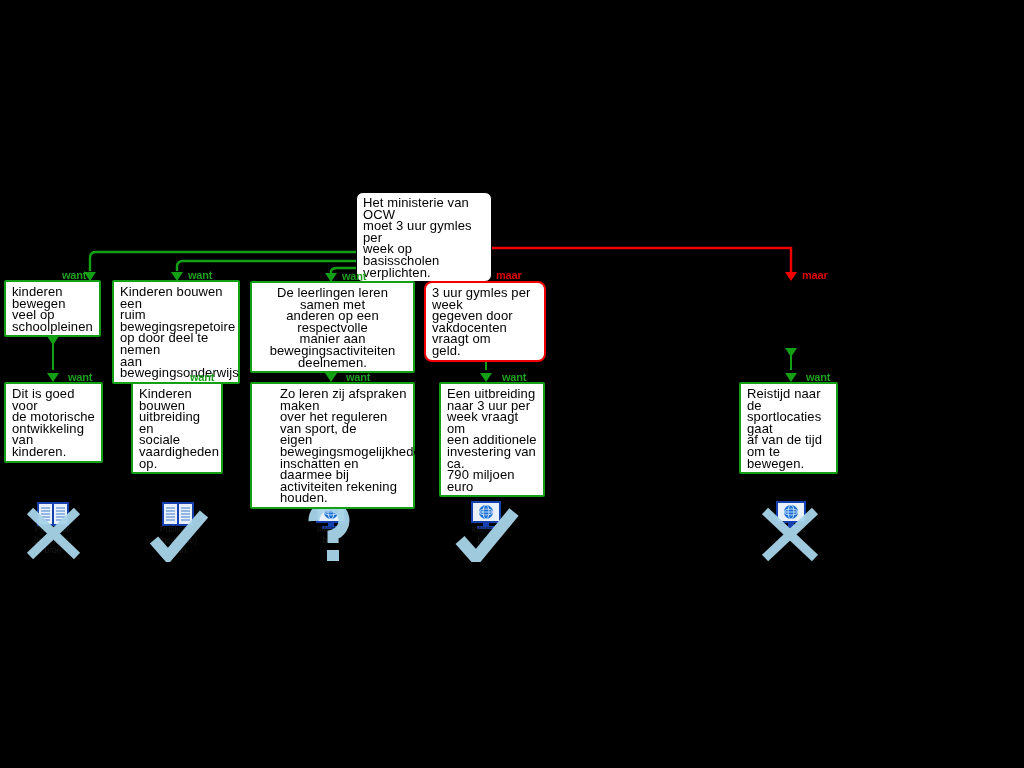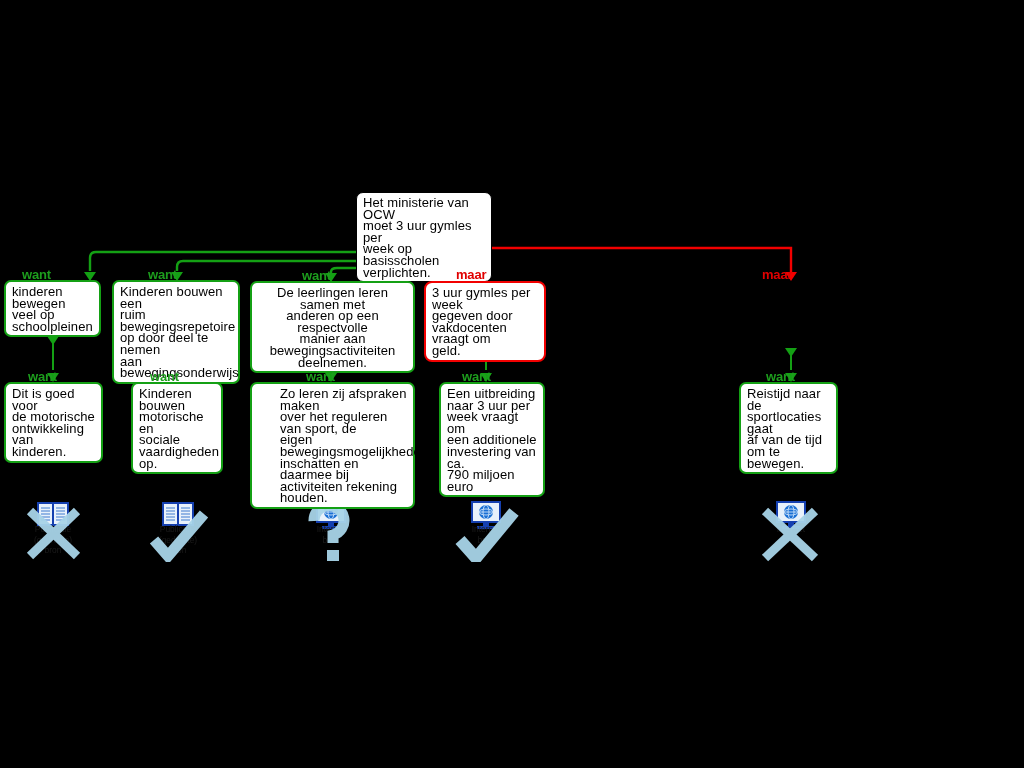--- a/index.html
+++ b/index.html
@@ -42,36 +42,37 @@
     letter-spacing: 0.1px;
     white-space: pre-line;
     z-index: 5;
   }
   .node.root {
     border: 1px solid #000000;
     border-radius: 7px;
   }
   .node.support {
     border: 2px solid #14a014;
-    border-radius: 7px;
+    border-radius: 2px;
   }
   .node.object {
     border: 2px solid #f20000;
     border-radius: 8px;
   }
 
   
   .edge-label {
     position: absolute;
-    font-size: 13px;
+    font-size: 11px;
     line-height: 8px;
     font-weight: bold;
     letter-spacing: -0.2px;
     z-index: 6;
     white-space: nowrap;
+    margin-left: 40px;
   }
   .edge-label.support { color: #1d9e1d; }
   .edge-label.object  { color: #e00000; }
 
   
   .source {
     position: absolute;
     width: 96px;
     z-index: 4;
     text-align: center;
@@ -177,21 +178,21 @@
   <div class="edge-label object" style="left:762px; top:271px;">maar</div>
 
   <div class="edge-label support" style="left:28px; top:373px;">want</div>
   <div class="node support" style="left:4px; top:382px; width:99px;">Dit is goed voor
 de motorische
 ontwikkeling van
 kinderen.</div>
 
   <div class="edge-label support" style="left:150px; top:373px;">want</div>
   <div class="node support" style="left:131px; top:382px; width:92px;">Kinderen bouwen
-motorische en
+uitbreiding en
 sociale
 vaardigheden op.</div>
 
   <div class="edge-label support" style="left:306px; top:373px;">want</div>
   <div class="node support" style="left:250px; top:382px; width:165px;padding-left:28px;">Zo leren zij afspraken maken
 over het reguleren van sport, de
 eigen bewegingsmogelijkheden
 inschatten en daarmee bij
 activiteiten rekening houden.</div>
 

